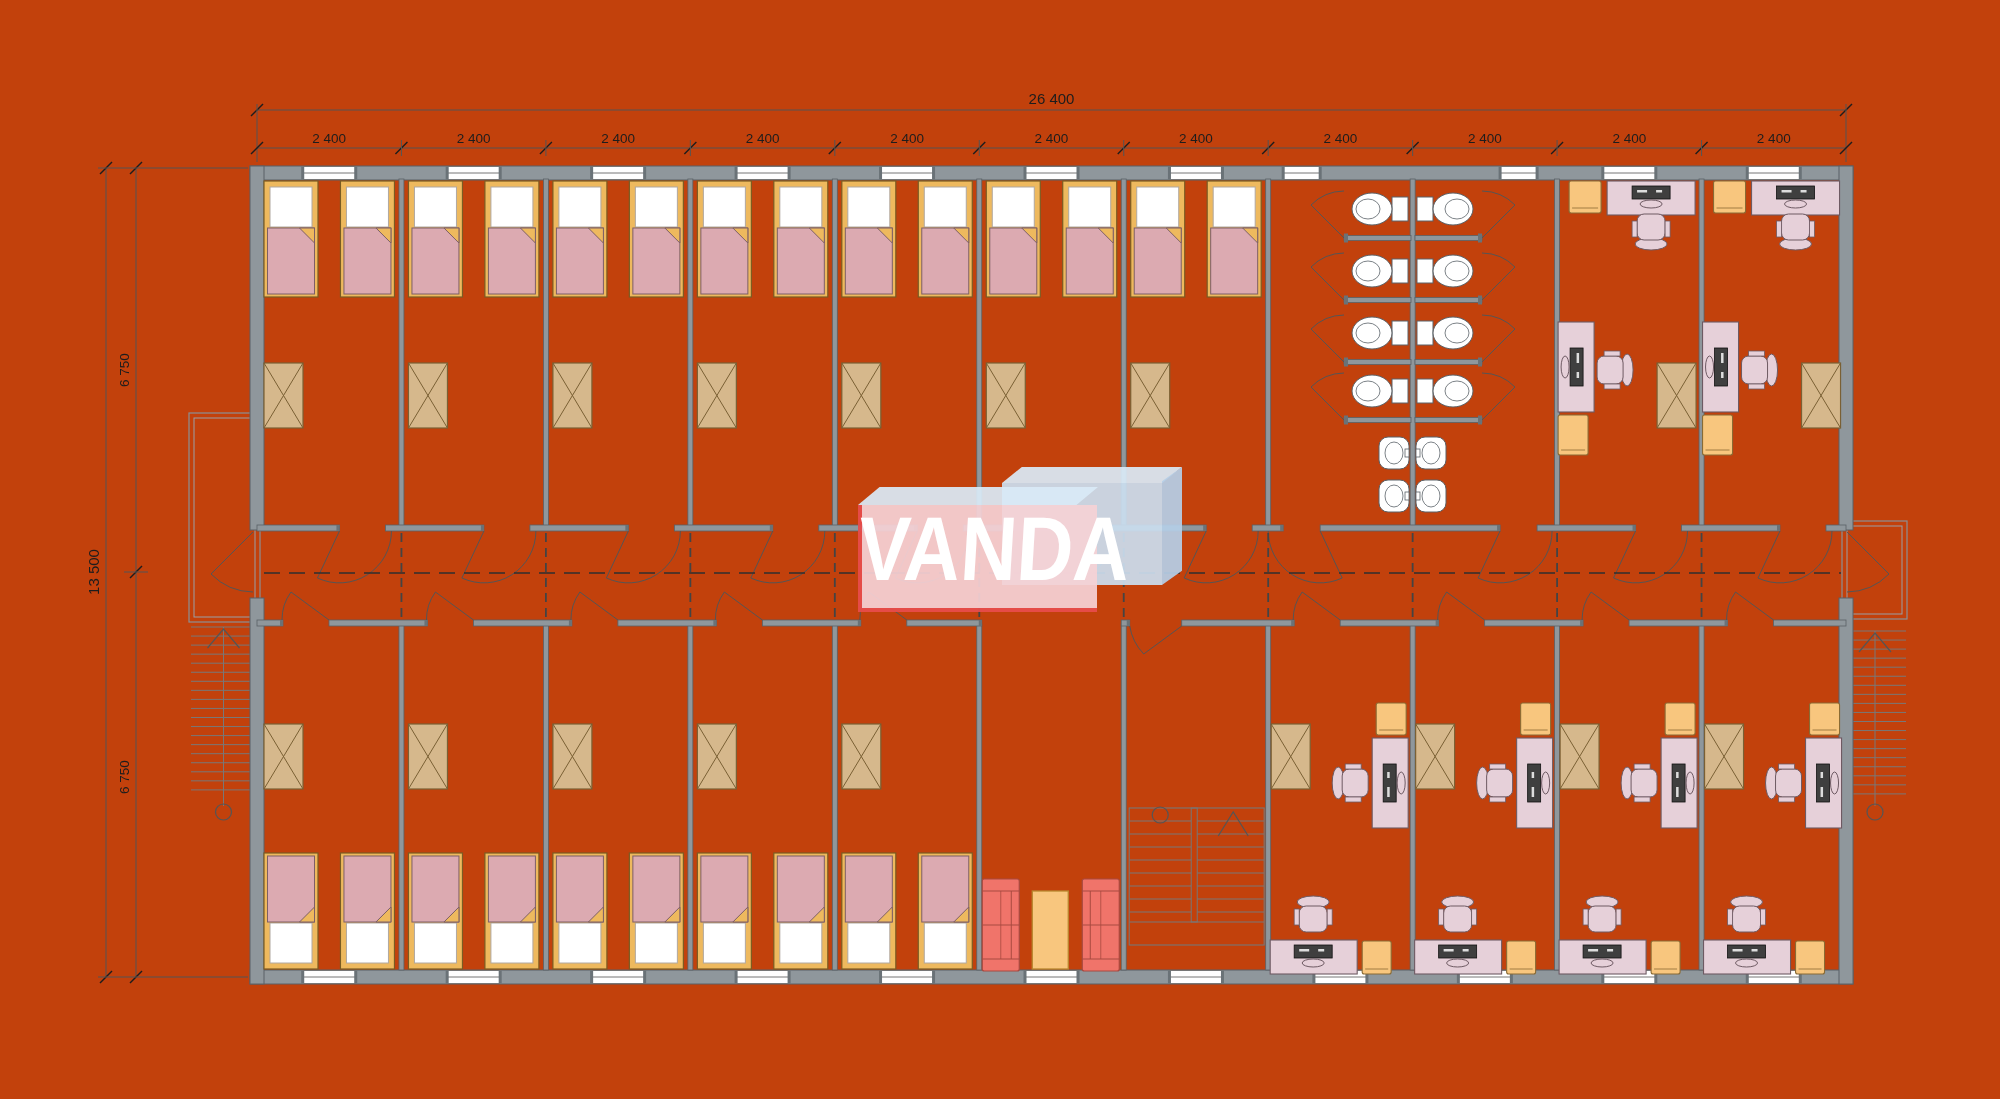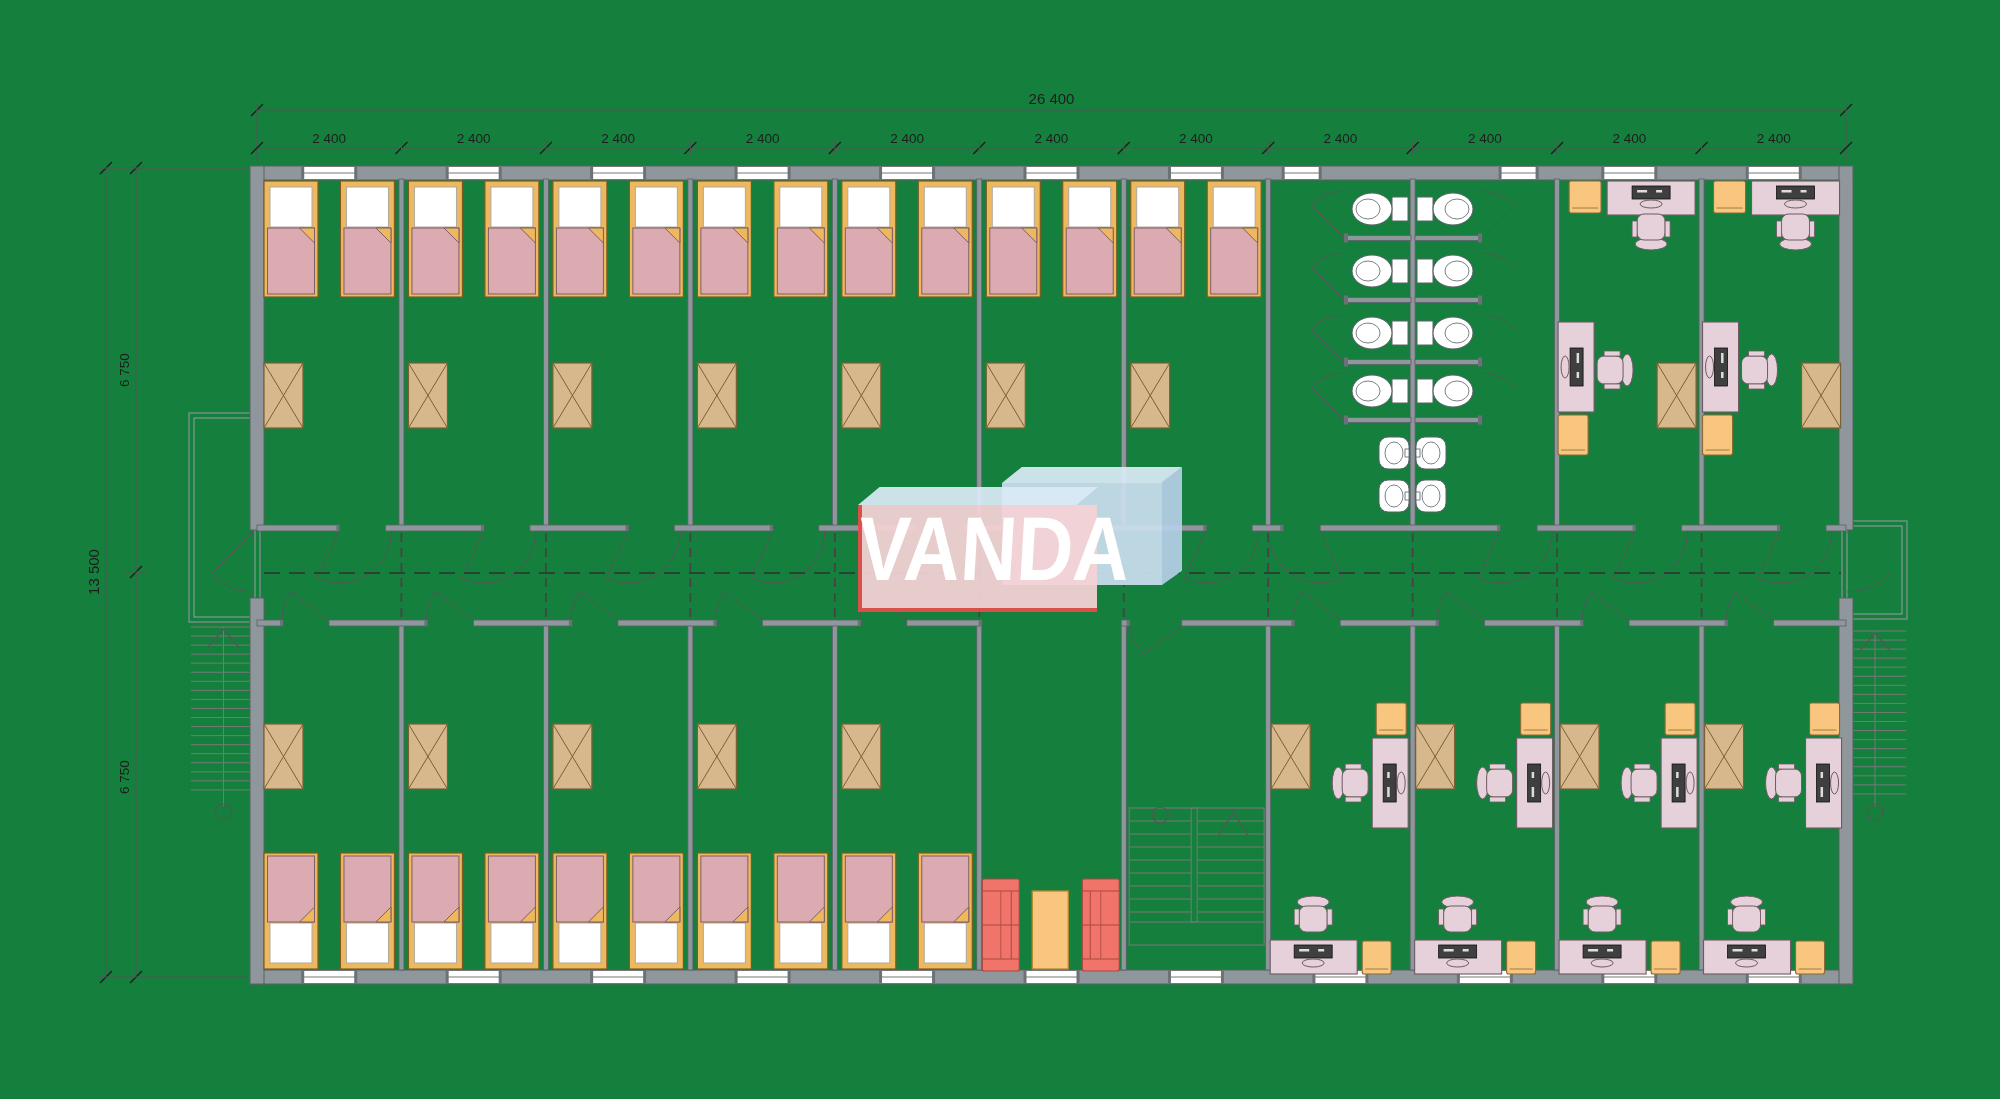--- a/index.html
+++ b/index.html
@@ -1,16 +1,16 @@
 <!DOCTYPE html>
 <html><head>
 <meta charset="utf-8">
 <style>
   html,body{margin:0;padding:0;background:#ffffff;}
-  #stage{position:relative;width:2000px;height:1099px;background:#15803d;overflow:hidden;
+  #stage{position:relative;width:2000px;height:1099px;background:#c2410c;overflow:hidden;
          font-family:"Liberation Sans",sans-serif;}
   #plan{position:absolute;left:0;top:0;display:block;}
   
   #logo{position:absolute;left:848px;top:466px;width:345px;height:155px;pointer-events:none;}
   #logo .lg{position:absolute;}
   .lg-blue-top{left:154px;top:1px;width:180px;height:16px;
      clip-path:polygon(0 100%,11% 0,100% 0,89% 100%);}
   .lg-blue-side{left:314px;top:1px;width:20px;height:118px;
      clip-path:polygon(0 12%,100% 0,100% 88%,0 100%);}
   .lg-blue{left:154px;top:17px;width:160px;height:102px;}

